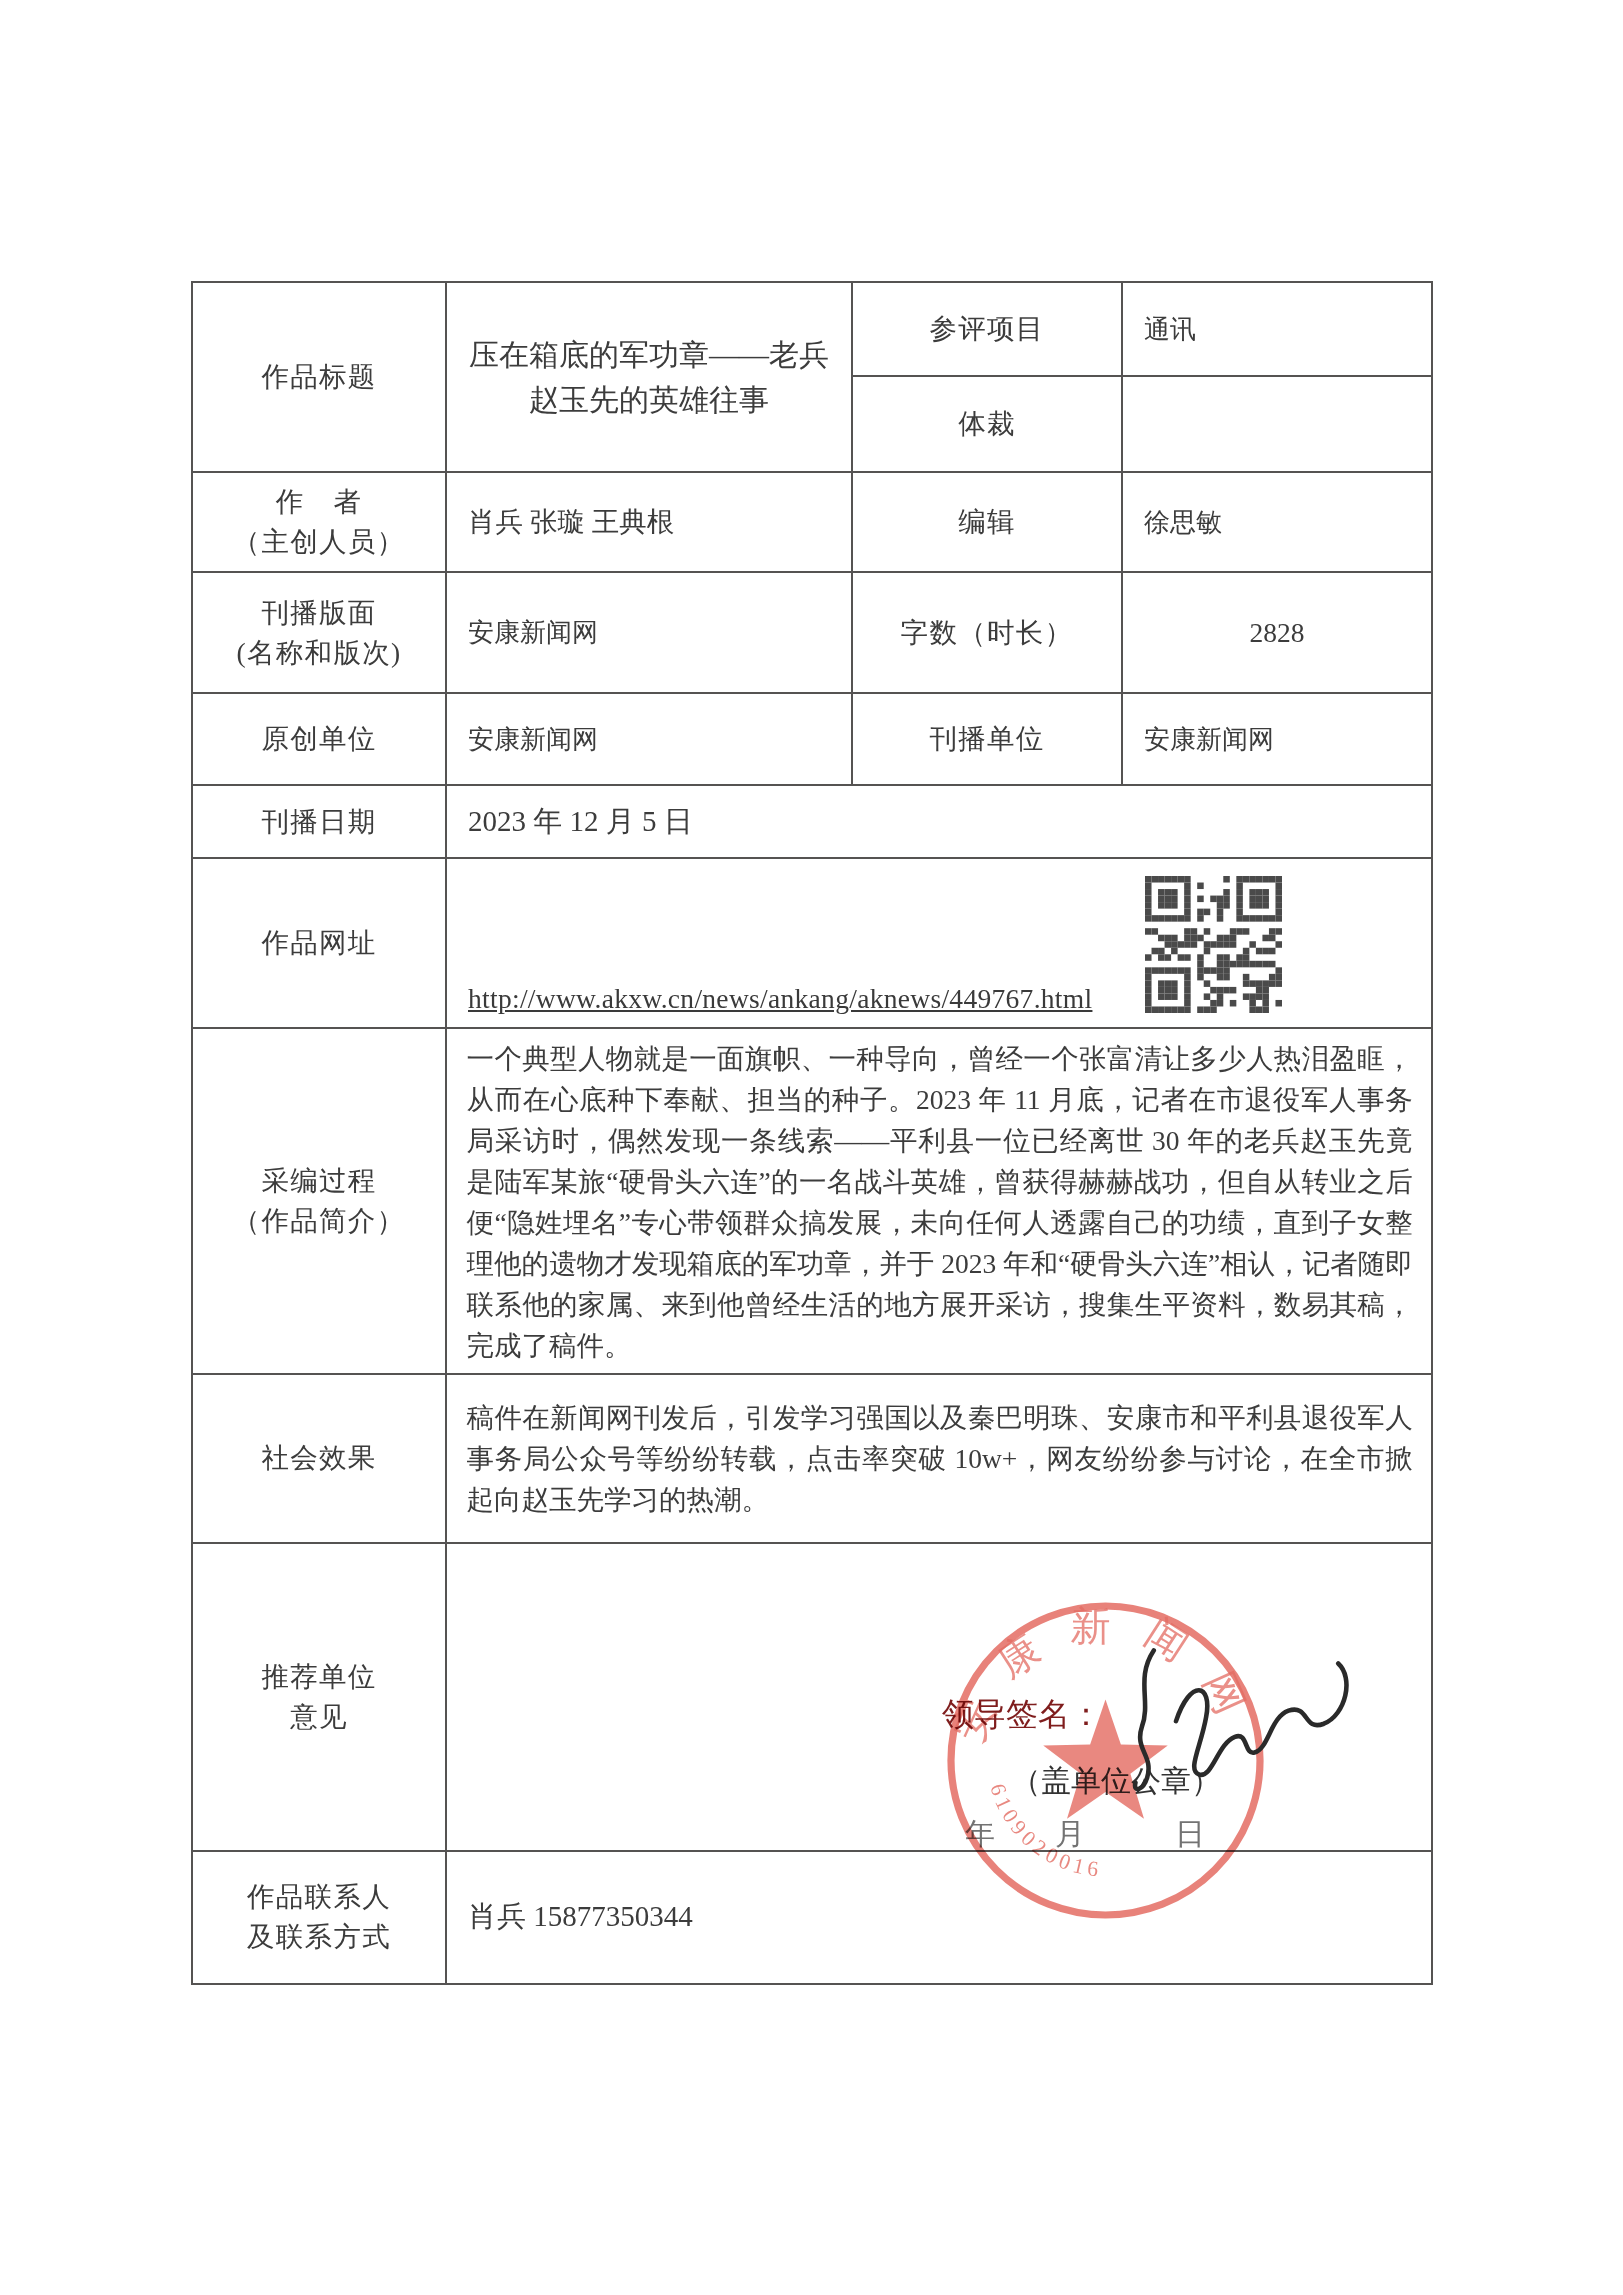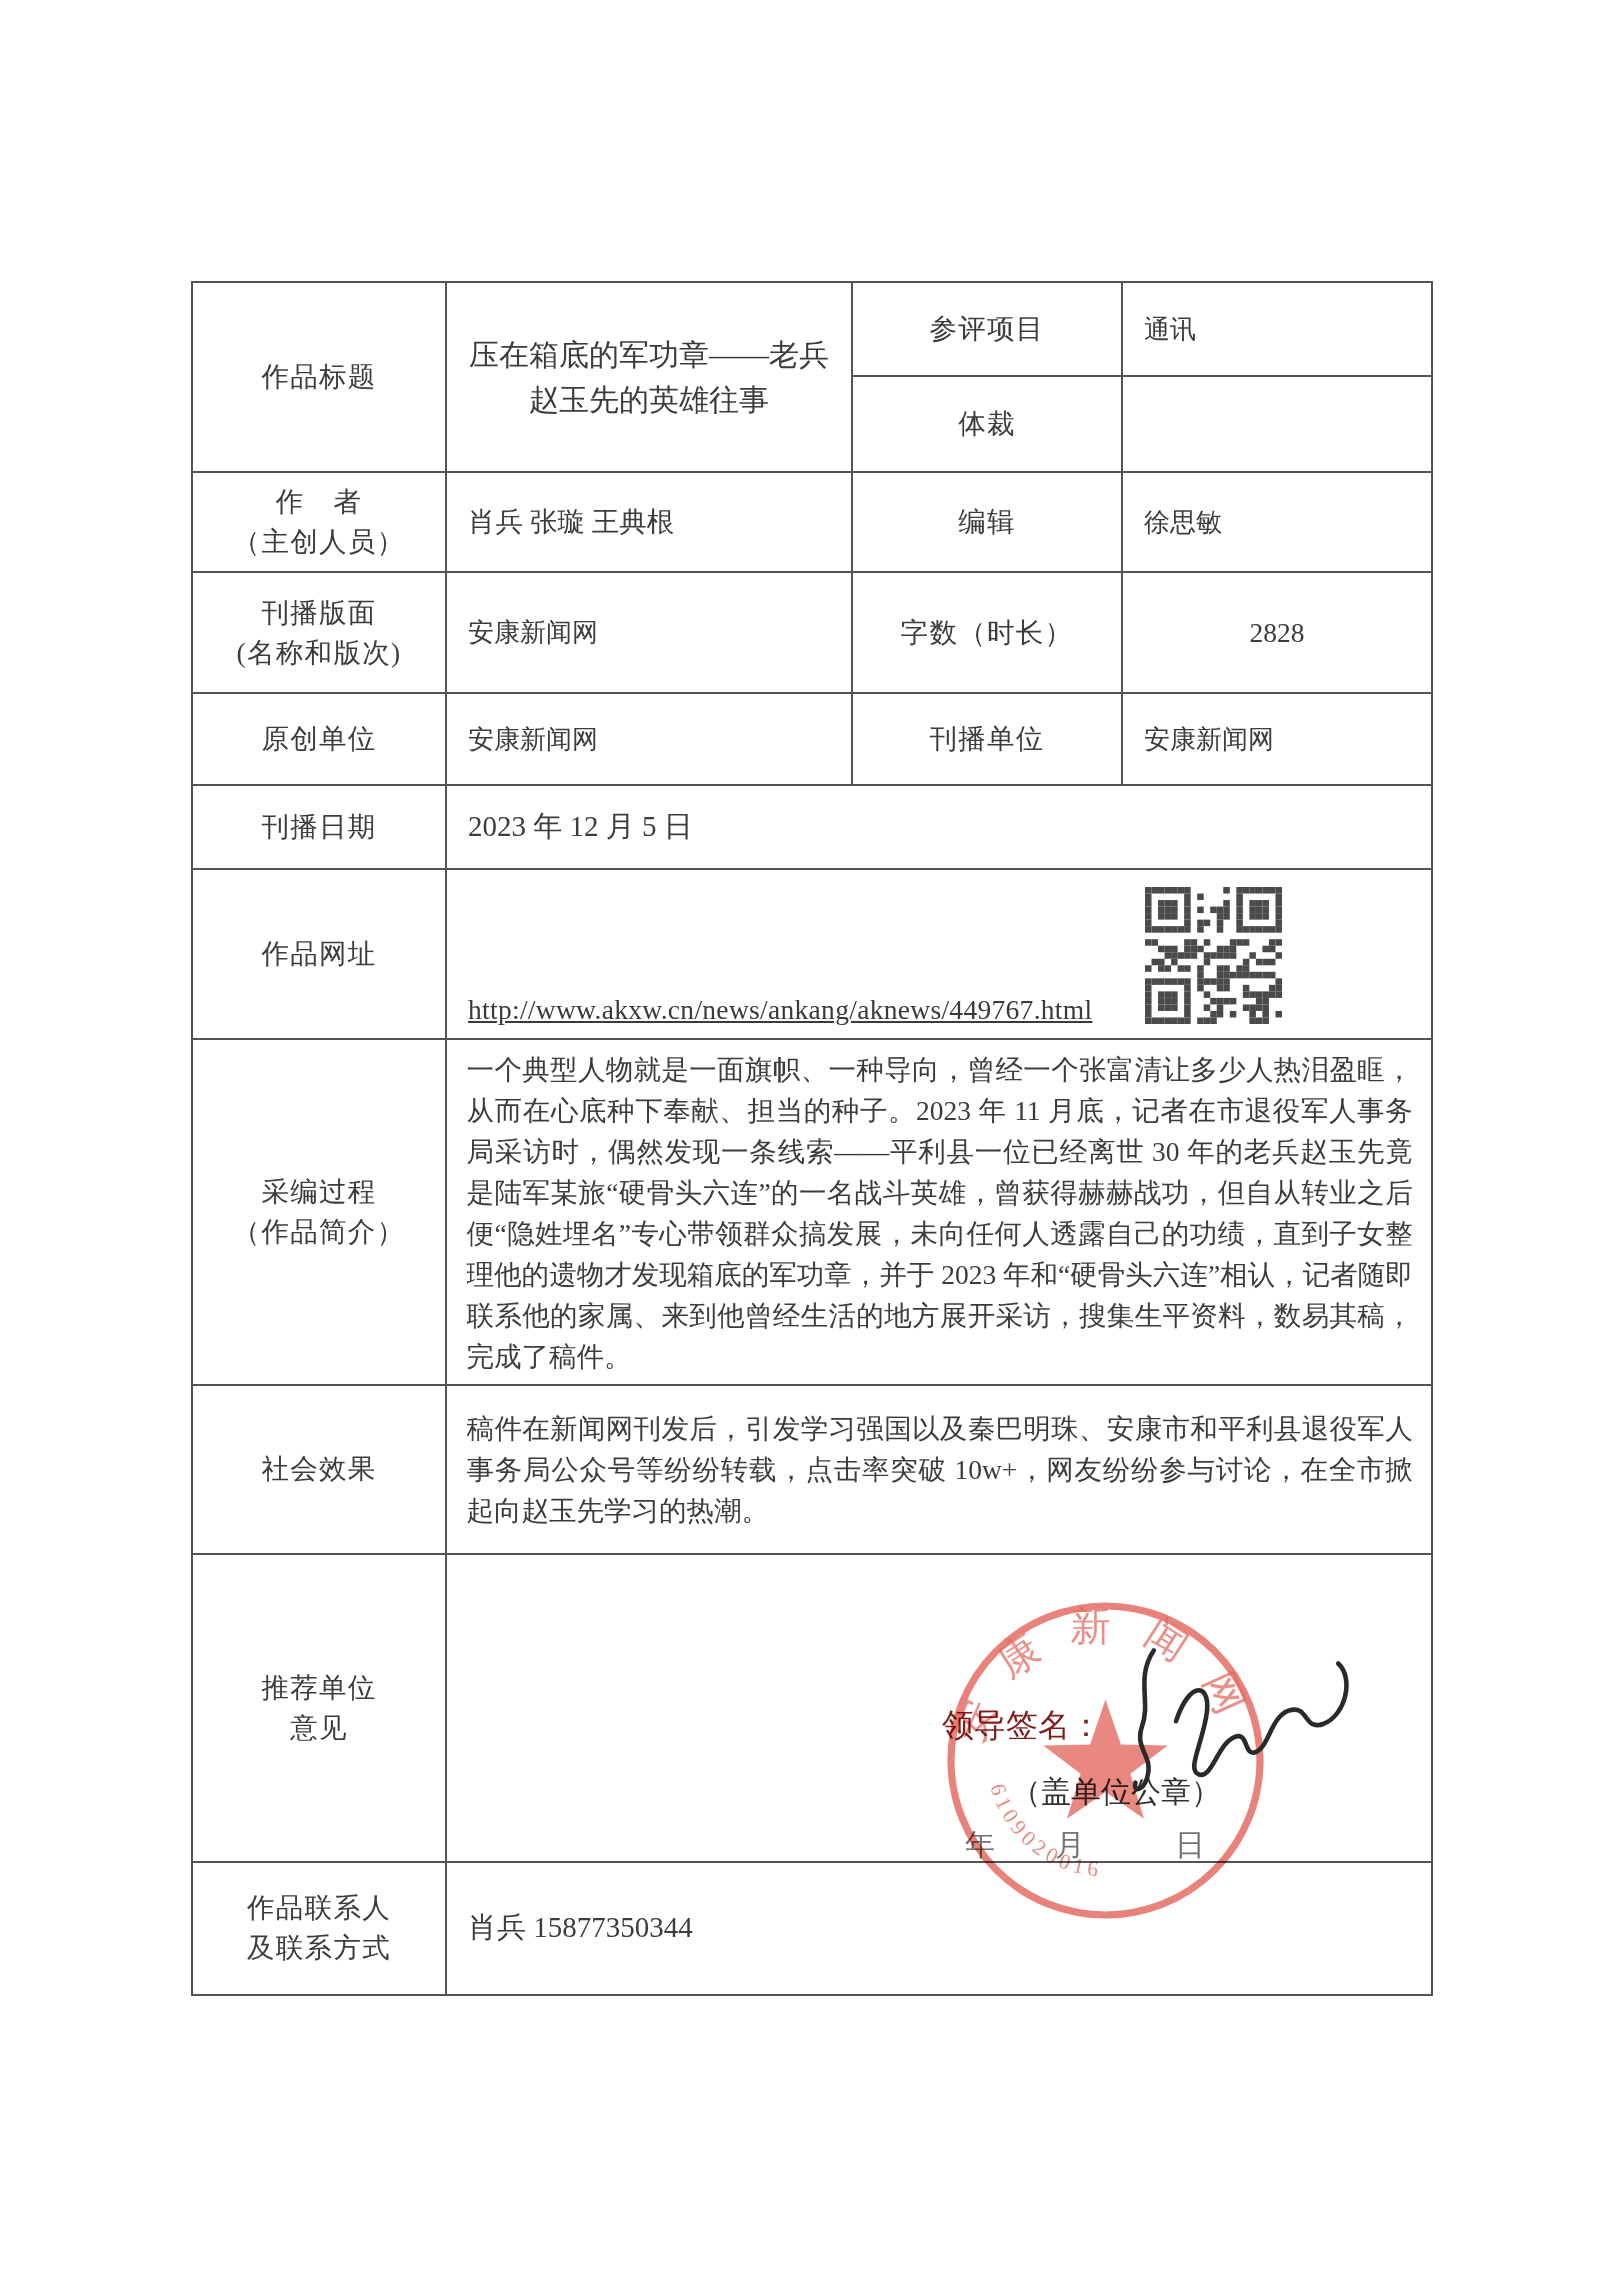--- a/index.html
+++ b/index.html
@@ -96,21 +96,21 @@
       <td class="val-left" style="font-size:26px">安康新闻网</td>
       <td class="lbl">字数（时长）</td>
       <td class="val-center">2828</td>
     </tr>
     <tr style="height:92px">
       <td class="lbl">原创单位</td>
       <td class="val-left" style="font-size:26px">安康新闻网</td>
       <td class="lbl">刊播单位</td>
       <td class="val-left" style="font-size:26px">安康新闻网</td>
     </tr>
-    <tr style="height:84px">
+    <tr style="height:73px">
       <td class="lbl">刊播日期</td>
       <td class="val-left" colspan="3" style="font-size:29px">2023 年 12 月 5 日</td>
     </tr>
     <tr style="height:170px">
       <td class="lbl">作品网址</td>
       <td class="url-cell" colspan="3">
         <span class="url-text">http://www.akxw.cn/news/ankang/aknews/449767.html</span>
         <svg class="qr" id="qr-svg" viewBox="0 0 210 210">
               <rect x="0" y="0" width="10" height="10"></rect>
               <rect x="10" y="0" width="10" height="10"></rect>

